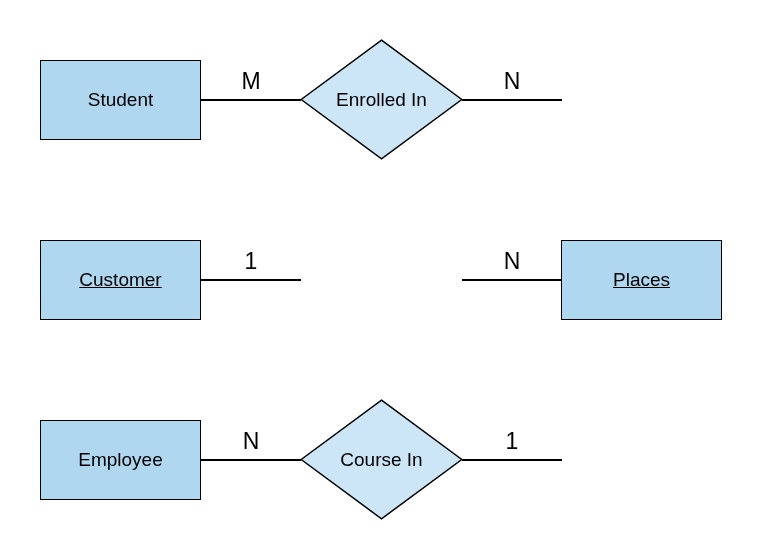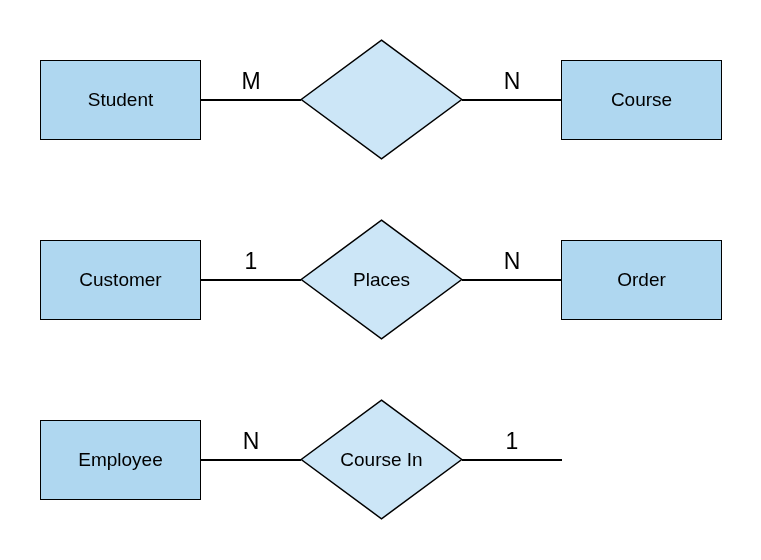--- a/index.html
+++ b/index.html
@@ -26,21 +26,21 @@
     border: 1.5px solid var(--stroke, #000000);
     display: flex;
     align-items: center;
     justify-content: center;
     font-size: 19px;
     text-align: center;
   }
   .col-left  { left: 40px; }
   .col-right { left: 561px; }
   .entity.r1 { top: 60px; }
-  .entity.r2 { top: 240px; }
+  .entity.r2 { top: 240px; text-decoration: underline; }
   .entity.r3 { top: 420px; }
 
   
   .connector {
     position: absolute;
     height: 1.5px;
     background: var(--stroke, #000000);
   }
   .seg-left  { left: 200px; width: 101px; }
   .seg-right { left: 462px; width: 100px; }
@@ -97,37 +97,31 @@
 
 <div class="canvas">
 
   <div class="entity col-left r1">Student</div>
   <div class="connector seg-left y1"></div>
   <div class="cardinality pos-left y1">M</div>
   <div class="diamond r1">
     <svg viewBox="0 0 163 121" aria-hidden="true">
       <polygon points="81.5,1.2 161.8,60.5 81.5,119.8 1.2,60.5"></polygon>
     </svg>
+    <span class="diamond-label">Enrolled In</span>
   </div>
   <div class="connector seg-right y1"></div>
   <div class="cardinality pos-right y1">N</div>
-  <div class="entity col-right r1">Course</div>
 
   <div class="entity col-left r2">Customer</div>
   <div class="connector seg-left y2"></div>
   <div class="cardinality pos-left y2">1</div>
-  <div class="diamond r2">
-    <svg viewBox="0 0 163 121" aria-hidden="true">
-      <polygon points="81.5,1.2 161.8,60.5 81.5,119.8 1.2,60.5"></polygon>
-    </svg>
-    <span class="diamond-label">Places</span>
-  </div>
   <div class="connector seg-right y2"></div>
   <div class="cardinality pos-right y2">N</div>
-  <div class="entity col-right r2">Order</div>
+  <div class="entity col-right r2">Places</div>
 
   <div class="entity col-left r3">Employee</div>
   <div class="connector seg-left y3"></div>
   <div class="cardinality pos-left y3">N</div>
   <div class="diamond r3">
     <svg viewBox="0 0 163 121" aria-hidden="true">
       <polygon points="81.5,1.2 161.8,60.5 81.5,119.8 1.2,60.5"></polygon>
     </svg>
     <span class="diamond-label">Course In</span>
   </div>

